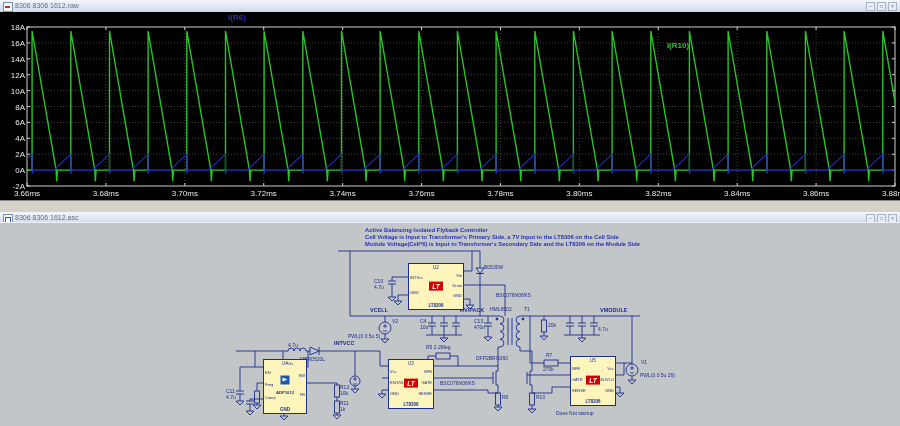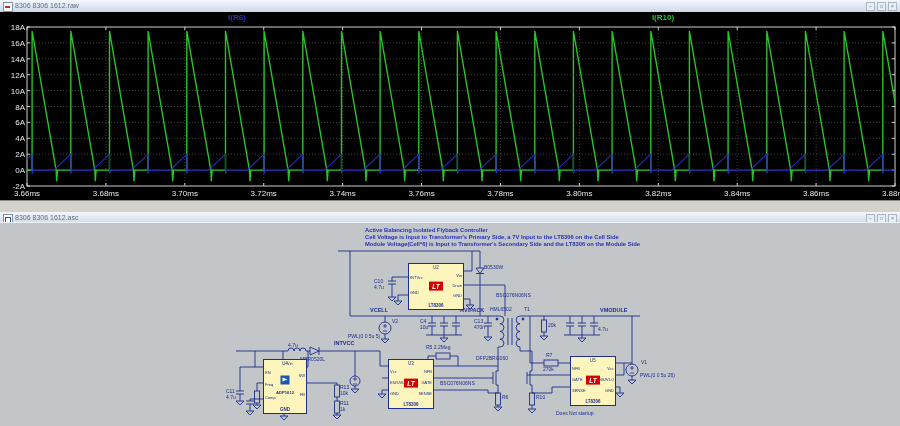--- a/index.html
+++ b/index.html
@@ -152,21 +152,21 @@
         </clipPath>
       </defs>
       <g clip-path="url(#pc)">
         <polyline points="-83.9,158.1 -83.9,19.0 -59.9,158.1 -59.3,169.2 -58.5,158.1 -45.2,158.1 -45.2,158.1 -45.2,19.0 -21.2,158.1 -20.6,169.2 -19.9,158.1 -6.5,158.1 -6.5,158.1 -6.5,19.0 17.4,158.1 18.0,169.2 18.8,158.1 32.1,158.1 32.1,158.1 32.1,19.0 56.1,158.1 56.7,169.2 57.5,158.1 70.8,158.1 70.8,158.1 70.8,19.0 94.8,158.1 95.3,169.2 96.1,158.1 109.5,158.1 109.5,158.1 109.5,19.0 133.4,158.1 134.0,169.2 134.8,158.1 148.1,158.1 148.1,158.1 148.1,19.0 172.1,158.1 172.7,169.2 173.5,158.1 186.8,158.1 186.8,158.1 186.8,19.0 210.8,158.1 211.3,169.2 212.1,158.1 225.5,158.1 225.5,158.1 225.5,19.0 249.4,158.1 250.0,169.2 250.8,158.1 264.1,158.1 264.1,158.1 264.1,19.0 288.1,158.1 288.7,169.2 289.4,158.1 302.8,158.1 302.8,158.1 302.8,19.0 326.8,158.1 327.3,169.2 328.1,158.1 341.5,158.1 341.5,158.1 341.5,19.0 365.4,158.1 366.0,169.2 366.8,158.1 380.1,158.1 380.1,158.1 380.1,19.0 404.1,158.1 404.7,169.2 405.4,158.1 418.8,158.1 418.8,158.1 418.8,19.0 442.8,158.1 443.3,169.2 444.1,158.1 457.4,158.1 457.4,158.1 457.4,19.0 481.4,158.1 482.0,169.2 482.8,158.1 496.1,158.1 496.1,158.1 496.1,19.0 520.1,158.1 520.7,169.2 521.4,158.1 534.8,158.1 534.8,158.1 534.8,19.0 558.8,158.1 559.3,169.2 560.1,158.1 573.4,158.1 573.4,158.1 573.4,19.0 597.4,158.1 598.0,169.2 598.8,158.1 612.1,158.1 612.1,158.1 612.1,19.0 636.1,158.1 636.7,169.2 637.4,158.1 650.8,158.1 650.8,158.1 650.8,19.0 674.7,158.1 675.3,169.2 676.1,158.1 689.4,158.1 689.4,158.1 689.4,19.0 713.4,158.1 714.0,169.2 714.8,158.1 728.1,158.1 728.1,158.1 728.1,19.0 752.1,158.1 752.7,169.2 753.4,158.1 766.8,158.1 766.8,158.1 766.8,19.0 790.7,158.1 791.3,169.2 792.1,158.1 805.4,158.1 805.4,158.1 805.4,19.0 829.4,158.1 830.0,169.2 830.8,158.1 844.1,158.1 844.1,158.1 844.1,19.0 868.1,158.1 868.7,169.2 869.4,158.1 882.8,158.1 882.8,158.1 882.8,19.0 906.7,158.1 907.3,169.2 908.1,158.1 921.4,158.1 921.4,158.1 921.4,19.0 945.4,158.1 946.0,169.2 946.8,158.1 960.1,158.1" fill="none" stroke="#28c428" stroke-width="1.4"></polyline>
         <polyline points="-83.9,161.7 -82.7,158.1 -62.2,158.1 -45.2,142.2 -45.2,161.7 -44.0,158.1 -23.5,158.1 -6.5,142.2 -6.5,161.7 -5.4,158.1 15.1,158.1 32.1,142.2 32.1,161.7 33.3,158.1 53.8,158.1 70.8,142.2 70.8,161.7 72.0,158.1 92.4,158.1 109.5,142.2 109.5,161.7 110.6,158.1 131.1,158.1 148.1,142.2 148.1,161.7 149.3,158.1 169.8,158.1 186.8,142.2 186.8,161.7 188.0,158.1 208.4,158.1 225.5,142.2 225.5,161.7 226.6,158.1 247.1,158.1 264.1,142.2 264.1,161.7 265.3,158.1 285.8,158.1 302.8,142.2 302.8,161.7 303.9,158.1 324.4,158.1 341.5,142.2 341.5,161.7 342.6,158.1 363.1,158.1 380.1,142.2 380.1,161.7 381.3,158.1 401.8,158.1 418.8,142.2 418.8,161.7 419.9,158.1 440.4,158.1 457.4,142.2 457.4,161.7 458.6,158.1 479.1,158.1 496.1,142.2 496.1,161.7 497.3,158.1 517.8,158.1 534.8,142.2 534.8,161.7 535.9,158.1 556.4,158.1 573.4,142.2 573.4,161.7 574.6,158.1 595.1,158.1 612.1,142.2 612.1,161.7 613.3,158.1 633.8,158.1 650.8,142.2 650.8,161.7 651.9,158.1 672.4,158.1 689.4,142.2 689.4,161.7 690.6,158.1 711.1,158.1 728.1,142.2 728.1,161.7 729.3,158.1 749.8,158.1 766.8,142.2 766.8,161.7 767.9,158.1 788.4,158.1 805.4,142.2 805.4,161.7 806.6,158.1 827.1,158.1 844.1,142.2 844.1,161.7 845.3,158.1 865.8,158.1 882.8,142.2 882.8,161.7 883.9,158.1 904.4,158.1 921.4,142.2 921.4,161.7 922.6,158.1 943.1,158.1 960.1,142.2" fill="none" stroke="#2a2ec0" stroke-width="1.1"></polyline>
       </g>
     </svg>
 </div>
 <div id="legends">
     <div class="legend" style="left: 237px; color: rgb(42, 46, 192);">I(R6)</div>
-    <div class="legend" style="left: 663px; color: rgb(40, 196, 40);">I(R10)</div>
+    <div class="legend" style="left: 678px; color: rgb(40, 196, 40); margin-top: 28px;">I(R10)</div>
   </div>
 
 <div id="midstrip"></div>
 
 <div class="titlebar" id="schbar">
   <span class="ticon sch"></span>
   <span class="ttxt">8306 8306 1612.asc</span>
   <span class="winbtns" id="btns-sch">
       <span>–</span>
       <span>□</span>

